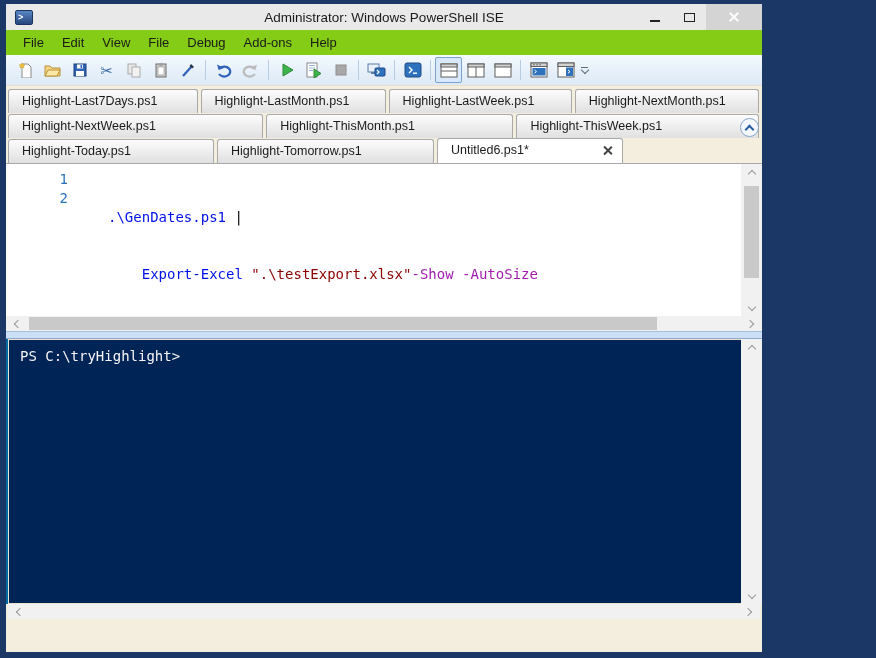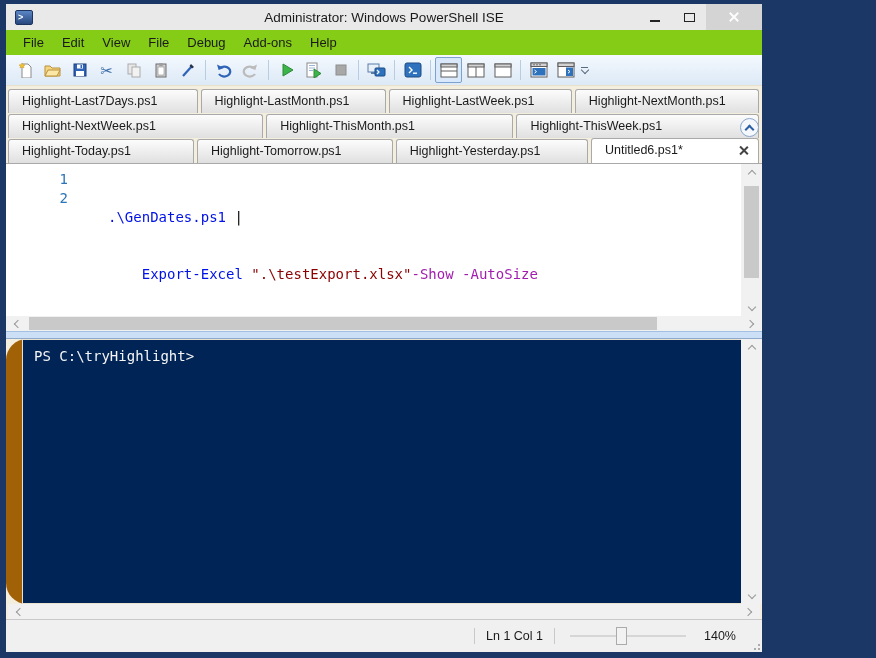--- a/index.html
+++ b/index.html
@@ -72,21 +72,21 @@
   .hscroll { height:15px; background:#F1F1F1; display:flex; align-items:center; flex:0 0 auto; }
   .htrack { flex:1; height:15px; position:relative; }
   .hthumb { position:absolute; left:2px; top:1px; height:13px; background:#C9C9C9; }
   .ed-vthumb { height:92px; margin-top:6px; }
   .ed-hthumb { width:88%; }
 
   
   .splitter { height:8px; background:#CBE0F6; border-top:1px solid #A3C0E0; border-bottom:1px solid #8FA9CB; flex:0 0 auto; }
 
   
-  .console-area { height:265px; display:flex; flex:0 0 auto; background:#a16207; padding-left:16px;border-radius:21px; }
+  .console-area { height:265px; display:flex; flex:0 0 auto; background:#0369a1; padding-left:2px; }
   .console { flex:1; background:#012456; color:#F5F5F5; font-family:"DejaVu Sans Mono", monospace; font-size:14px; padding:8px 0 0 11px; border:1px solid #E9E2CF; border-right:none; white-space:pre; }
   .console-hscroll { height:15px; background:#F1F1F1; display:flex; align-items:center; flex:0 0 auto; margin:0 2px; }
 
   
   .statusbar { flex:1; background:#F0F0F0; border-top:1px solid #C9C9C9; display:flex; align-items:center; justify-content:flex-end; position:relative; font-size:12.5px; color:#1A1A1A; }
   .ssep { width:1px; height:16px; background:#C9C9C9; margin:0 11px; }
   .slider-track { width:116px; height:2px; background:#D6D6D6; position:relative; margin:0 4px; }
   .slider-thumb { position:absolute; left:40%; top:-8px; width:11px; height:18px; background:#F2F2F2; border:1px solid #ABABAB; }
   .zoom-label { margin-left:14px; margin-right:26px; }
   .grip { position:absolute; right:2px; bottom:2px; width:10px; height:10px; }
@@ -271,21 +271,20 @@
         <div class="tab r1t3">Highlight-NextMonth.ps1</div>
       </div>
       <div class="tabrow">
         <div class="tab r2t0">Highlight-NextWeek.ps1</div>
         <div class="tab r2t1">Highlight-ThisMonth.ps1</div>
         <div class="tab r2t2">Highlight-ThisWeek.ps1</div>
       </div>
       <div class="tabrow">
         <div class="tab r3t0">Highlight-Today.ps1</div>
         <div class="tab r3t1">Highlight-Tomorrow.ps1</div>
-        <div class="tab r3t2">Highlight-Yesterday.ps1</div>
         <div class="tab active">
           <span>Untitled6.ps1*</span>
           <span class="tab-close"></span>
         </div>
       </div>
       <div class="expander">
         <div class="chev-up"></div>
       </div>
     </div>
 
@@ -340,29 +339,15 @@
     <div class="console-hscroll">
       <div class="sb-arrow">
           <div class="chev left"></div>
         </div>
       <div class="htrack"></div>
       <div class="sb-arrow">
           <div class="chev right"></div>
         </div>
     </div>
 
-    <div class="statusbar">
-      <div class="ssep"></div>
-      <div>Ln 1 Col 1</div>
-      <div class="ssep"></div>
-      <div class="slider-track">
-        <div class="slider-thumb"></div>
-      </div>
-      <div class="zoom-label">140%</div>
-      <div class="grip">
-          <i></i>
-          <i></i>
-          <i></i>
-        </div>
-    </div>
 
   </div>
 </div>
 
 </body></html>

